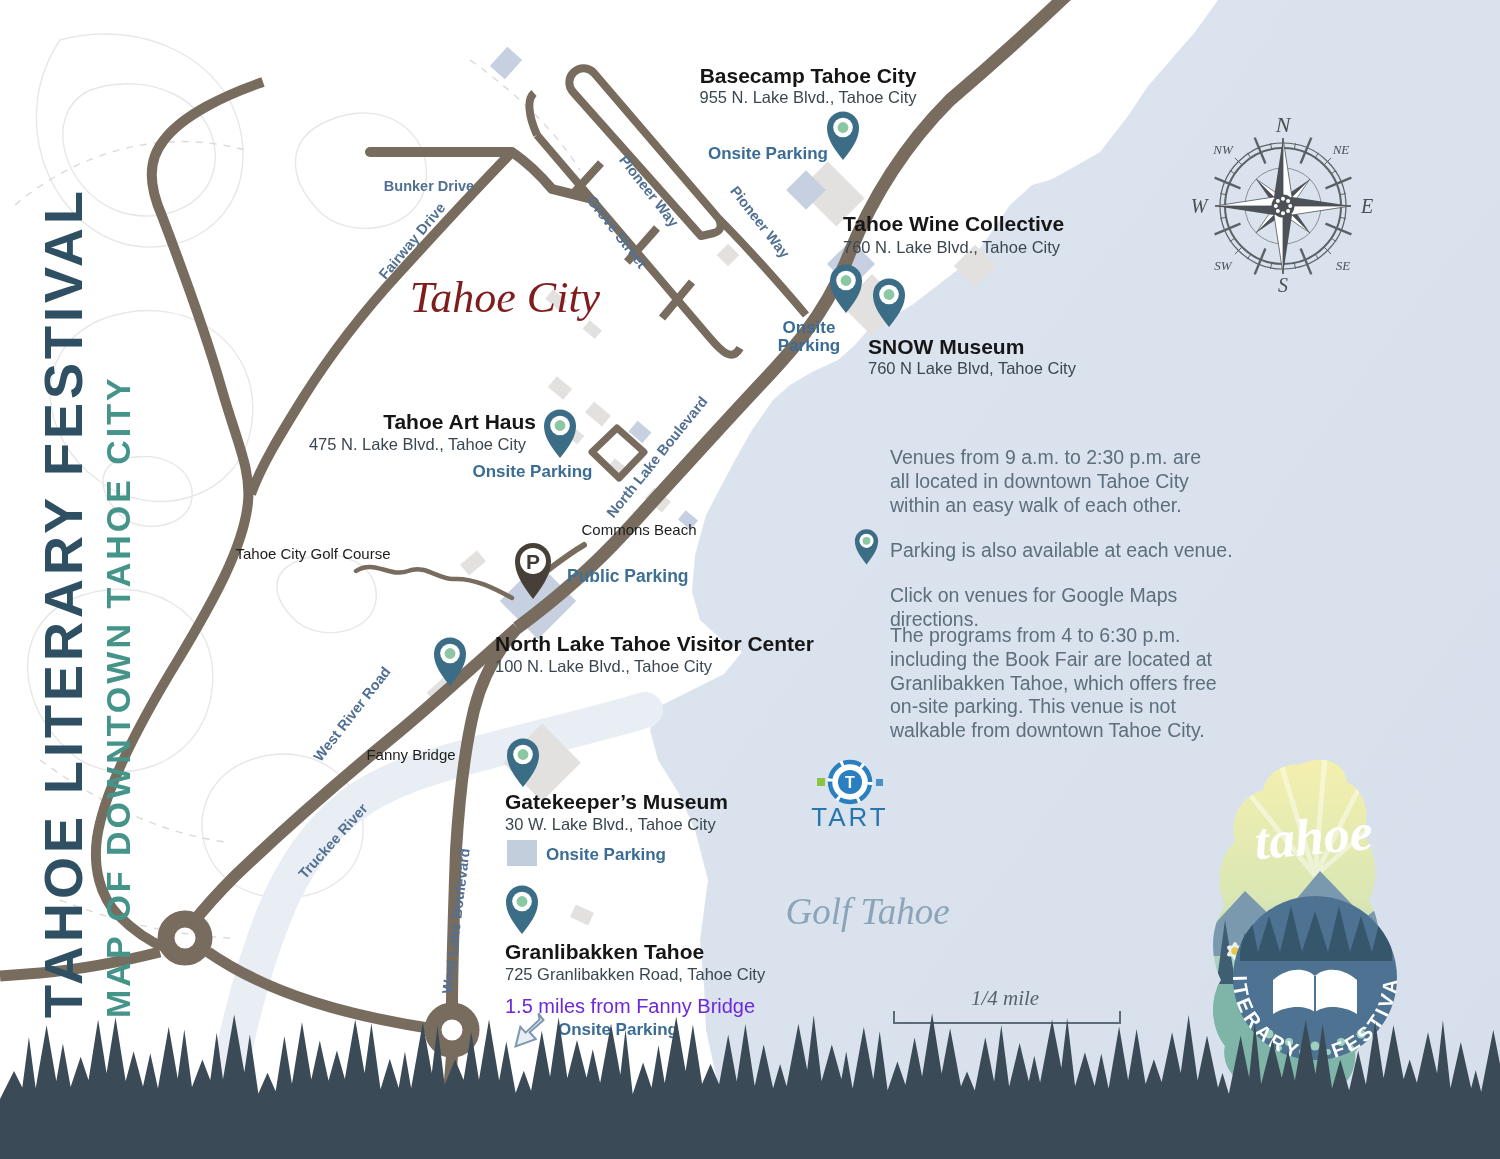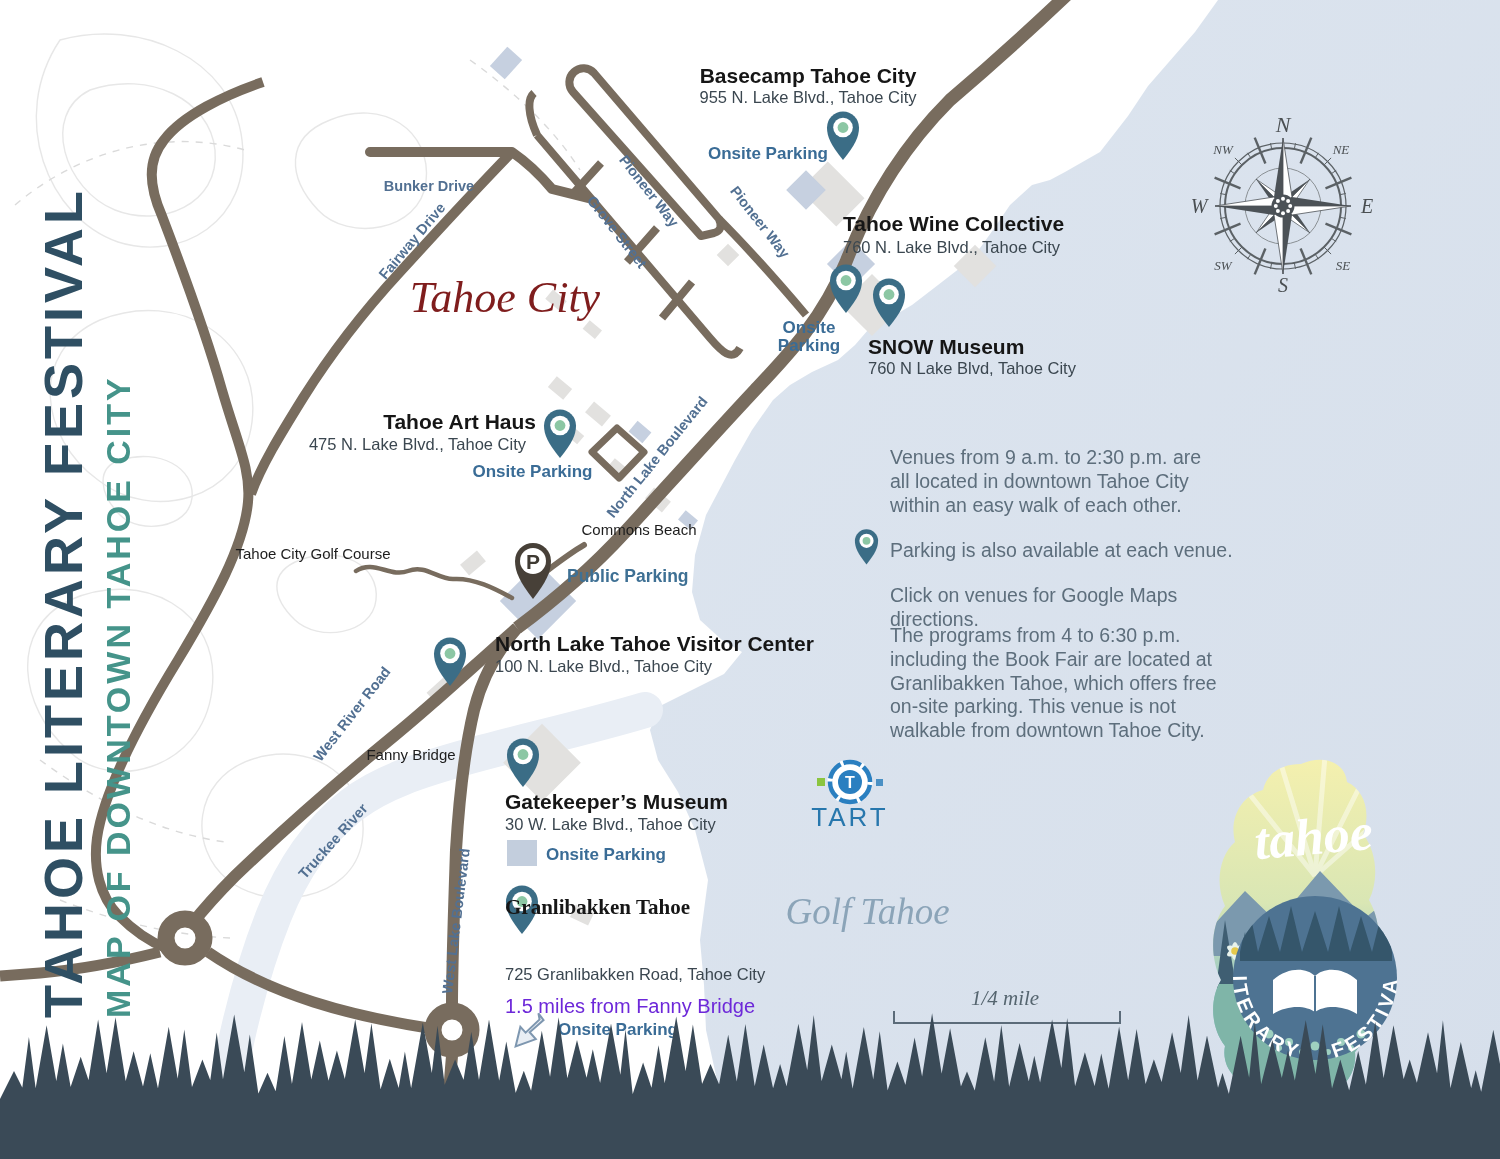--- a/index.html
+++ b/index.html
@@ -293,21 +293,21 @@
   <div class="vpark" style="left:455px;top:462px;width:155px;text-align:center;">Onsite Parking</div>
 
   <div class="vname" style="left:495px;top:632px;">North Lake Tahoe Visitor Center</div>
   <div class="vaddr" style="left:495px;top:657px;">100 N. Lake Blvd., Tahoe City</div>
 
   <div class="vname" style="left:505px;top:790px;">Gatekeeper’s Museum</div>
   <div class="vaddr" style="left:505px;top:815px;">30 W. Lake Blvd., Tahoe City</div>
   <div class="swatch" style="left:507px;top:840px;width:30px;height:26px;"></div>
   <div class="vpark" style="left:546px;top:845px;">Onsite Parking</div>
 
-  <div class="vname" style="left:505px;top:896px;font-family:Liberation Serif, serif;">Granlibakken Tahoe</div>
+  <div class="vname" style="left:505px;top:940px;">Granlibakken Tahoe</div>
   <div class="vaddr" style="left:505px;top:965px;">725 Granlibakken Road, Tahoe City</div>
   <div class="vnote" style="left:505px;top:995px;">1.5 miles from Fanny Bridge</div>
   <svg class="abs" style="left:510px;top:1010px;" width="36" height="42" viewBox="0 0 36 42">
     <path d="M26,2 L32,8 L20,22 L27,28 L8,38 L10,18 L16,23 L28,8 Z" fill="#e9eef4" stroke="#7e97b0" stroke-width="2" transform="rotate(8 18 20)"></path>
   </svg>
   <div class="vpark" style="left:558px;top:1020px;">Onsite Parking</div>
 
   <div class="info" style="left:890px;top:446px;width:322px;">Venues from 9 a.m. to 2:30 p.m. are all located in downtown Tahoe City within an easy walk of each other.</div>
 
   <svg class="pin" style="left:852px;top:528px;" width="29" height="38">

